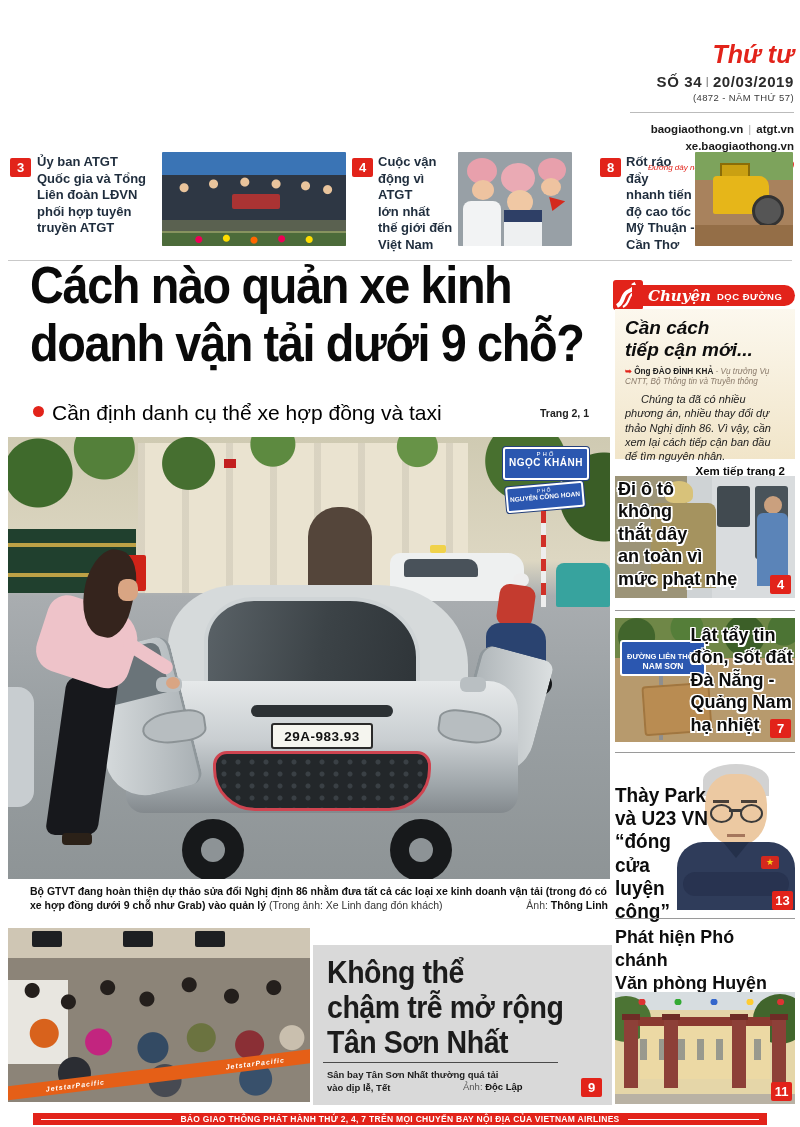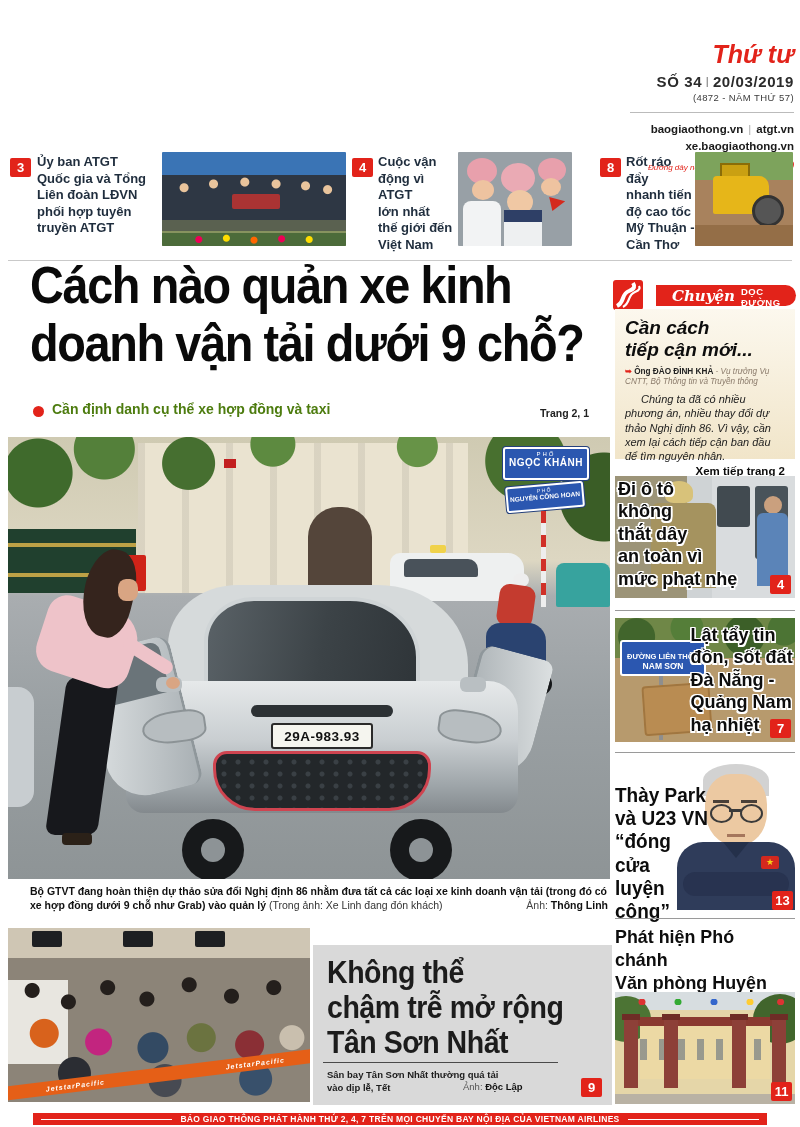--- a/index.html
+++ b/index.html
@@ -65,27 +65,27 @@
   .tp8 .roller{position:absolute;left:18%;top:26%;width:58%;height:40%;background:#e6b619;border-radius:4px 10px 2px 2px;}
   .tp8 .cab{position:absolute;left:26%;top:12%;width:26%;height:22%;background:#caa012;border:2px solid #8a6d08;}
   .tp8 .drum{position:absolute;left:58%;top:46%;width:26px;height:26px;background:#555;border-radius:50%;border:3px solid #333;}
   .tp8 .dirt{position:absolute;left:0;bottom:0;width:100%;height:22%;background:#946e47;}
 
   .hr-light{border:none;border-top:1px solid #c9c9c9;}
 
   
   .lead-h1{left:30px;top:256px;font-size:52px;font-weight:bold;color:#0a0a0a;line-height:1.12;
            letter-spacing:-1.5px;transform:scaleX(.9);transform-origin:left top;white-space:nowrap;}
-  .lead-sub{left:52px;top:401px;font-size:14px;font-weight:bold;color:#4d7c0f;}
+  .lead-sub{left:52px;top:401px;font-size:21px;font-weight:normal;color:#000000;}
   .lead-bullet{left:33px;top:406px;width:11px;height:11px;background:#e2231a;border-radius:50%;}
   .page-ref{left:540px;top:407px;font-size:10.5px;font-weight:bold;color:#222;}
 
   
   .cs-logo{left:613px;top:280px;width:30px;height:30px;}
-  .cs-banner{left:656px;top:285px;width:140px;height:21px;background:#e2231a;border-radius:0 11px 11px 0;
+  .cs-banner{left:632px;top:285px;width:163px;height:21px;background:#e2231a;border-radius:0 11px 11px 0;
              display:flex;align-items:center;padding-left:16px;box-sizing:border-box;color:#fff;}
   .cs-script{font-family:"DejaVu Serif",serif;font-style:italic;font-weight:bold;font-size:15px;margin-right:6px;}
   .cs-caps{font-size:9.5px;font-weight:bold;letter-spacing:.5px;padding-top:2px;}
   .cs-box{left:615px;top:309px;width:180px;height:150px;background:linear-gradient(180deg,#fcf8ee,#f1e5c9);
           padding:8px 10px;box-sizing:border-box;}
   .cs-title{font-size:19px;font-weight:bold;font-style:italic;color:#0d0d0d;line-height:1.15;}
   .cs-byline{margin-top:6px;font-size:8.2px;line-height:1.3;color:#222;}
   .cs-byline .arrow{color:#e2231a;font-weight:bold;}
   .cs-byline .name{font-weight:bold;}
   .cs-byline .role{font-style:italic;color:#8a7a6a;}

